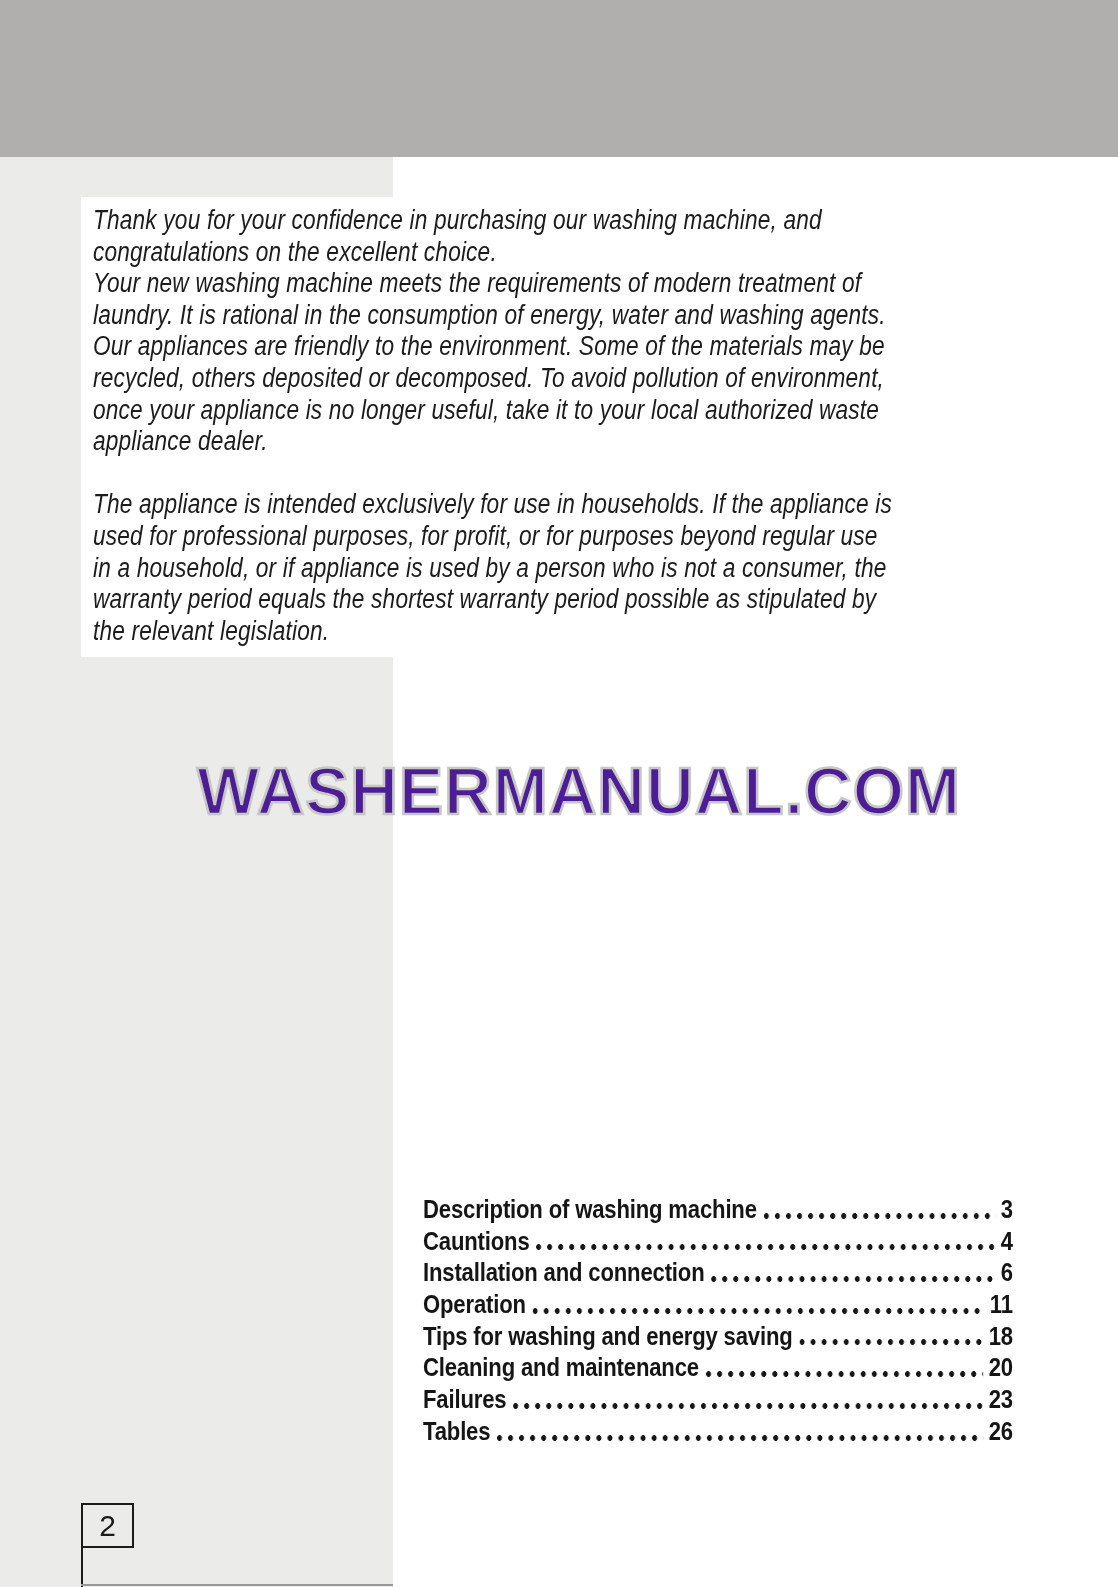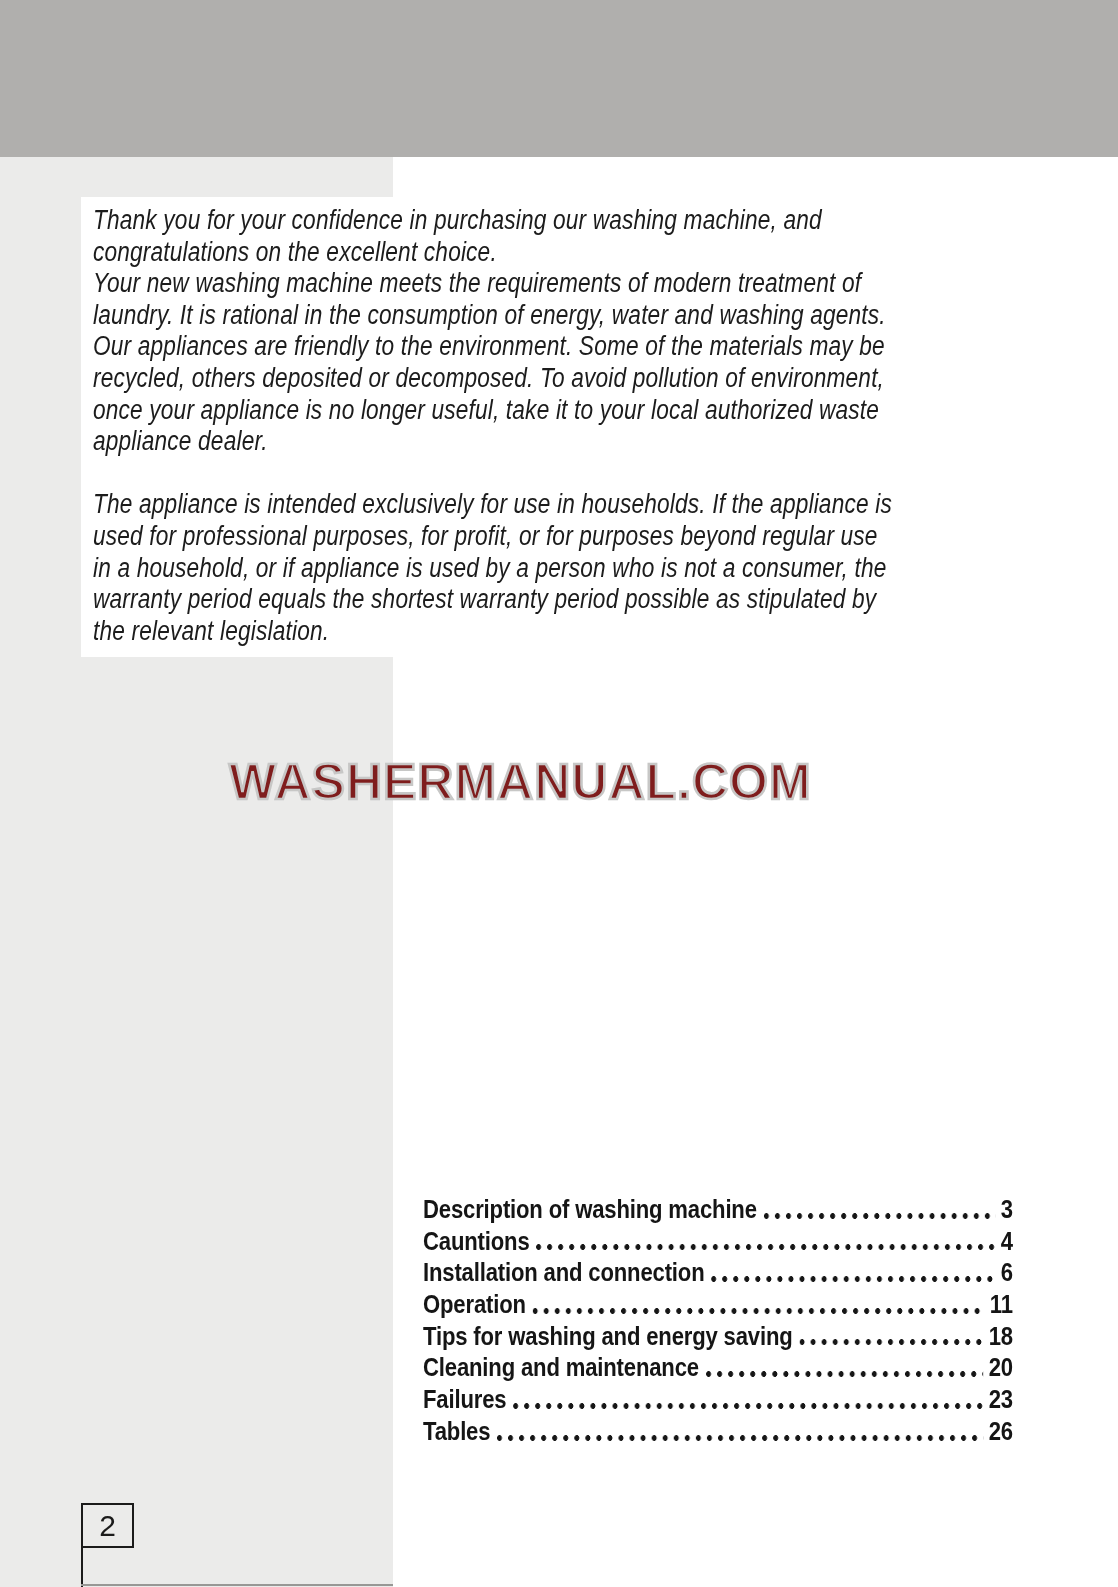--- a/index.html
+++ b/index.html
@@ -43,27 +43,26 @@
     font-size: 27px;
     line-height: 31.6px;
     color: #1c1c1c;
     letter-spacing: 0.2px;
     white-space: nowrap;
   }
   .para + .para { margin-top: 31.6px; }
 
   .watermark {
     position: absolute; left: 197px; top: 753px;
-    font-size: 50px;
+    font-size: 66px;
     font-weight: bold;
     letter-spacing: 1px;
-    color: #7f1d1d;
+    color: #4c1d95;
     -webkit-text-stroke: 2.6px #c7c7c6;
     white-space: nowrap;
-    margin-left: 32px;
   }
 
   .toc {
     position: absolute; left: 423px; top: 1194px;
     width: 694px;
     transform: scaleX(0.85);
     transform-origin: 0 0;
   }
   .toc-row {
     display: flex;

